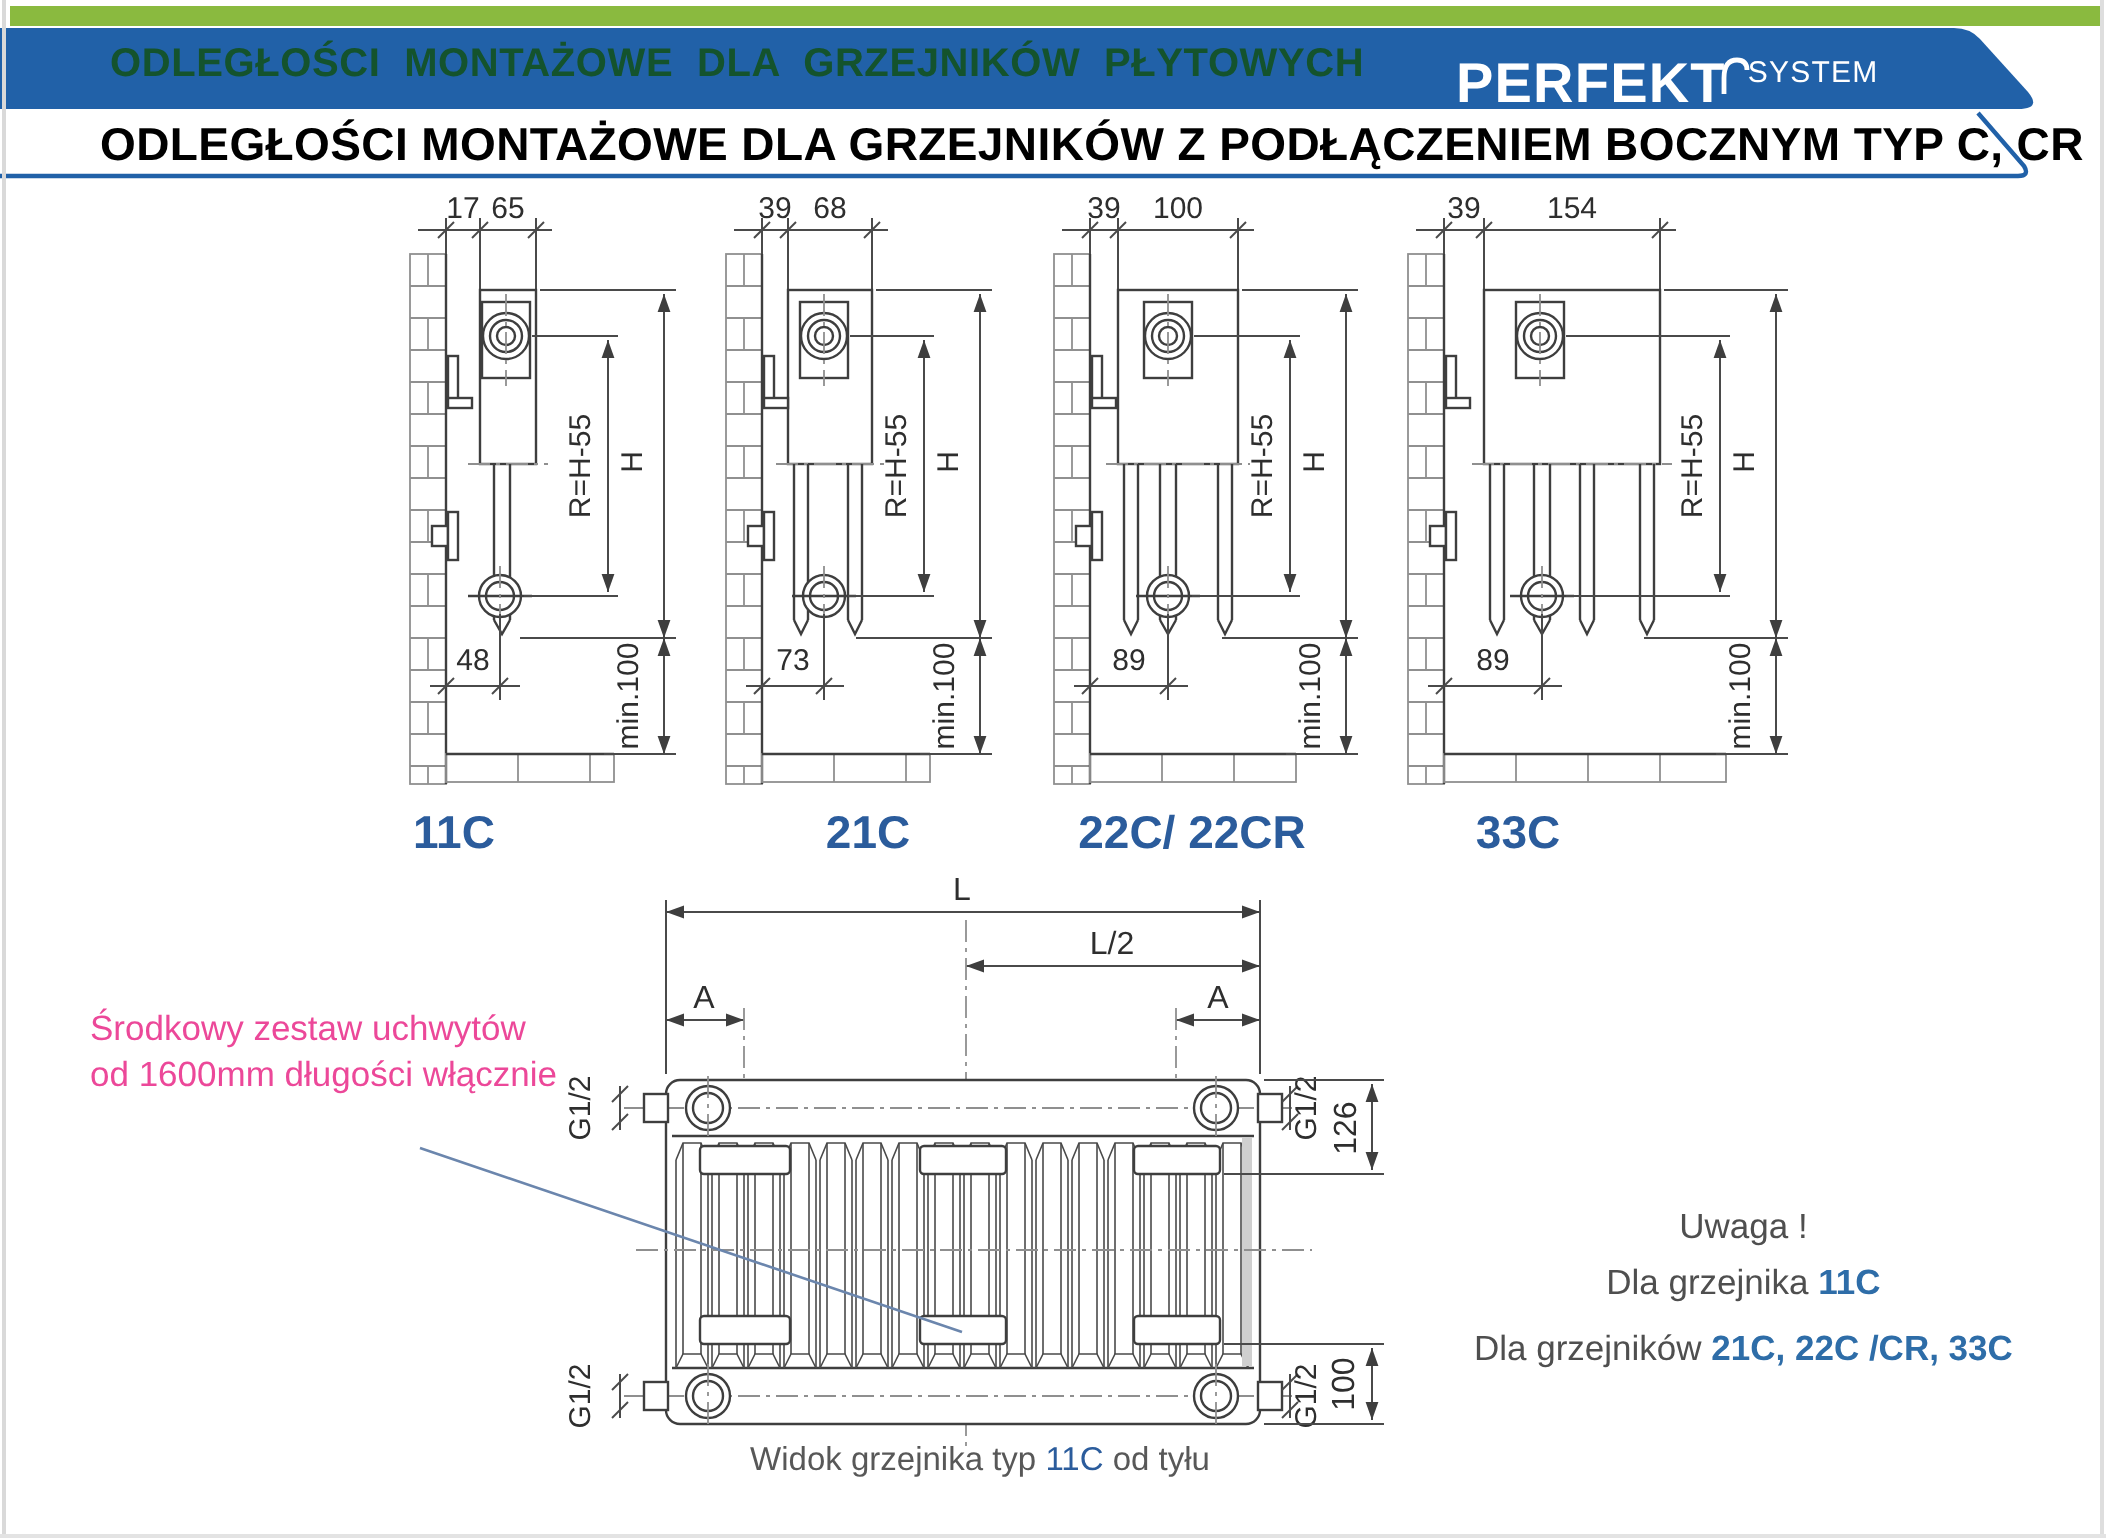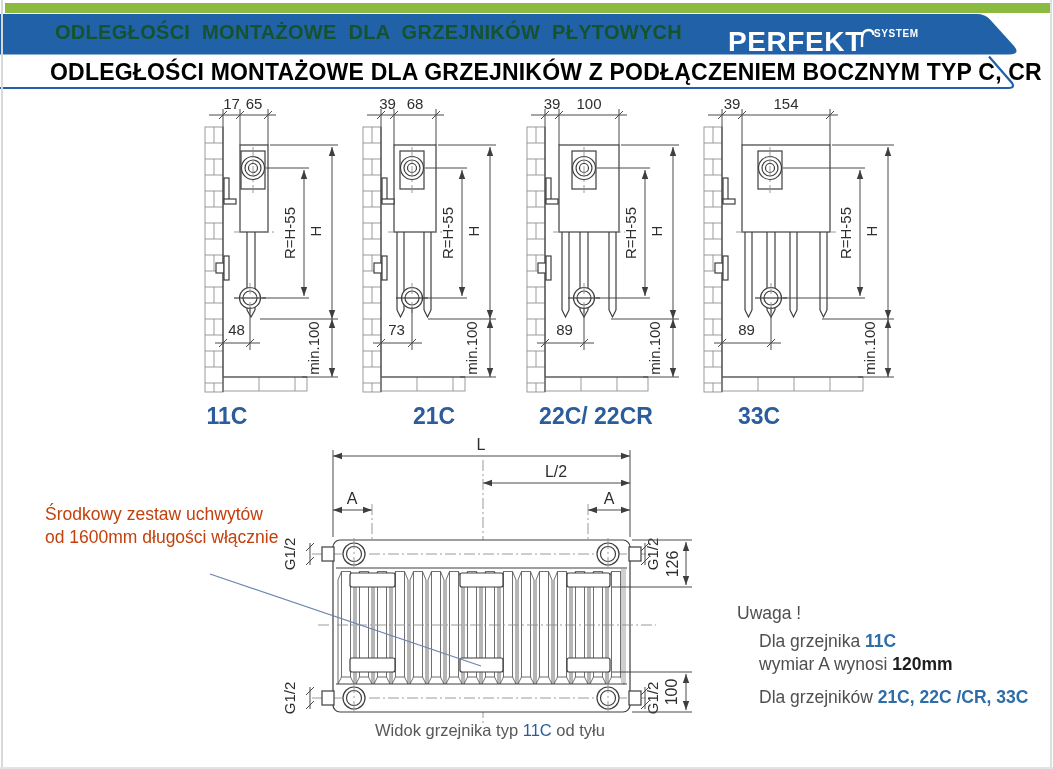--- a/index.html
+++ b/index.html
@@ -10,40 +10,40 @@
   .edge-b{position:absolute;left:0;right:0;bottom:0;height:2px;background:#e3e3e3;}
   .green-bar{position:absolute;left:5px;top:3px;width:1045px;height:10px;background:#8aba3f;}
   .banner-svg{position:absolute;left:0;top:0;}
   .title{position:absolute;left:55px;top:21px;font-size:20px;font-weight:600;color:#14532d;
          letter-spacing:0.3px;word-spacing:6px;white-space:nowrap;}
   .subtitle{position:absolute;left:50px;top:59px;font-size:23px;font-weight:600;color:#000000;
             letter-spacing:0.2px;white-space:nowrap;}
   .logo{position:absolute;left:692px;top:28px;display:flex;align-items:flex-start;color:#fff;margin-left:36px;}
   .logo-main{font-size:28px;font-weight:700;letter-spacing:0.6px;line-height:1;}
   .logo-hook{margin-left:-3px;margin-bottom:13px;}
-  .logo-sub{font-size:10px;font-weight:700;letter-spacing:0.6px;margin-left:-1px;margin-bottom:2px;}
+  .logo-sub{font-size:15px;font-weight:400;letter-spacing:0.6px;margin-left:-1px;margin-bottom:2px;}
   .diagram-svg{position:absolute;left:0;top:0;}
   .diagram-svg text{font-family:"Liberation Sans",sans-serif;}
   .ln{stroke:#3e3e3e;stroke-width:1.2;fill:none;}
   .lnt{stroke:#4a4a4a;stroke-width:0.8;fill:none;}
   .wh{fill:#ffffff;}
   .lt{stroke:#909090;stroke-width:0.9;fill:none;}
   .dim{stroke:#4a4a4a;stroke-width:1;fill:none;}
   .cl{stroke:#8f8f8f;stroke-width:0.9;stroke-dasharray:11 3 2 3;fill:none;}
   .leader{stroke:#6b86ad;stroke-width:1.3;fill:none;}
   .shade{fill:#cfcfcf;stroke:none;}
   .ar{fill:#3e3e3e;stroke:none;}
   .dtx{font-size:15px;fill:#2e2e2e;}
   .btx{font-size:16px;fill:#2e2e2e;}
   .type-label{position:absolute;top:403px;transform:translateX(-50%);font-size:23px;font-weight:700;
               color:#2b5c9c;white-space:nowrap;}
-  .left-note{position:absolute;left:45px;top:503px;font-size:17.5px;color:#c2410c;line-height:23px;}
-  .uwaga{position:absolute;left:737px;top:604px;font-size:17.5px;color:#4f4f4f;line-height:19px;}
+  .left-note{position:absolute;left:45px;top:503px;font-size:17.5px;color:#ec4899;line-height:23px;}
+  .uwaga{position:absolute;left:737px;top:604px;font-size:17.5px;color:#4f4f4f;line-height:19px;text-align:center;}
   .u-title{margin-bottom:9px;}
-  .u-line{margin-top:4px;margin-left:22px;}
+  .u-line{margin-top:4px;}
   .u-gap{margin-top:14px;}
   .blue{color:#2e6da8;font-weight:600;}
   .dark{color:#1e1e1e;font-weight:700;}
   .caption{position:absolute;left:340px;top:721px;width:300px;text-align:center;font-size:16.5px;
            color:#585858;}
   .caption .blue-t{color:#2b5c9c;}
 </style>
 </head>
 <body>
 
@@ -587,21 +587,20 @@
   <div class="type-label" style="left:759px">33C</div>
 
   <div class="left-note">
     <div>Środkowy zestaw uchwytów</div>
     <div>od 1600mm długości włącznie</div>
   </div>
 
   <div class="uwaga">
     <div class="u-title">Uwaga !</div>
     <div class="u-line"><span>Dla grzejnika </span><span class="blue">11C</span></div>
-    <div class="u-line"><span>wymiar A wynosi </span><span class="dark">120mm</span></div>
     <div class="u-line u-gap"><span>Dla grzejników </span><span class="blue">21C, 22C /CR, 33C</span></div>
   </div>
 
   <div class="caption">
     <span>Widok grzejnika typ </span><span class="blue-t">11C</span><span> od tyłu</span>
   </div>
 
   <div class="edge-l"></div>
   <div class="edge-r"></div>
   <div class="edge-b"></div>

